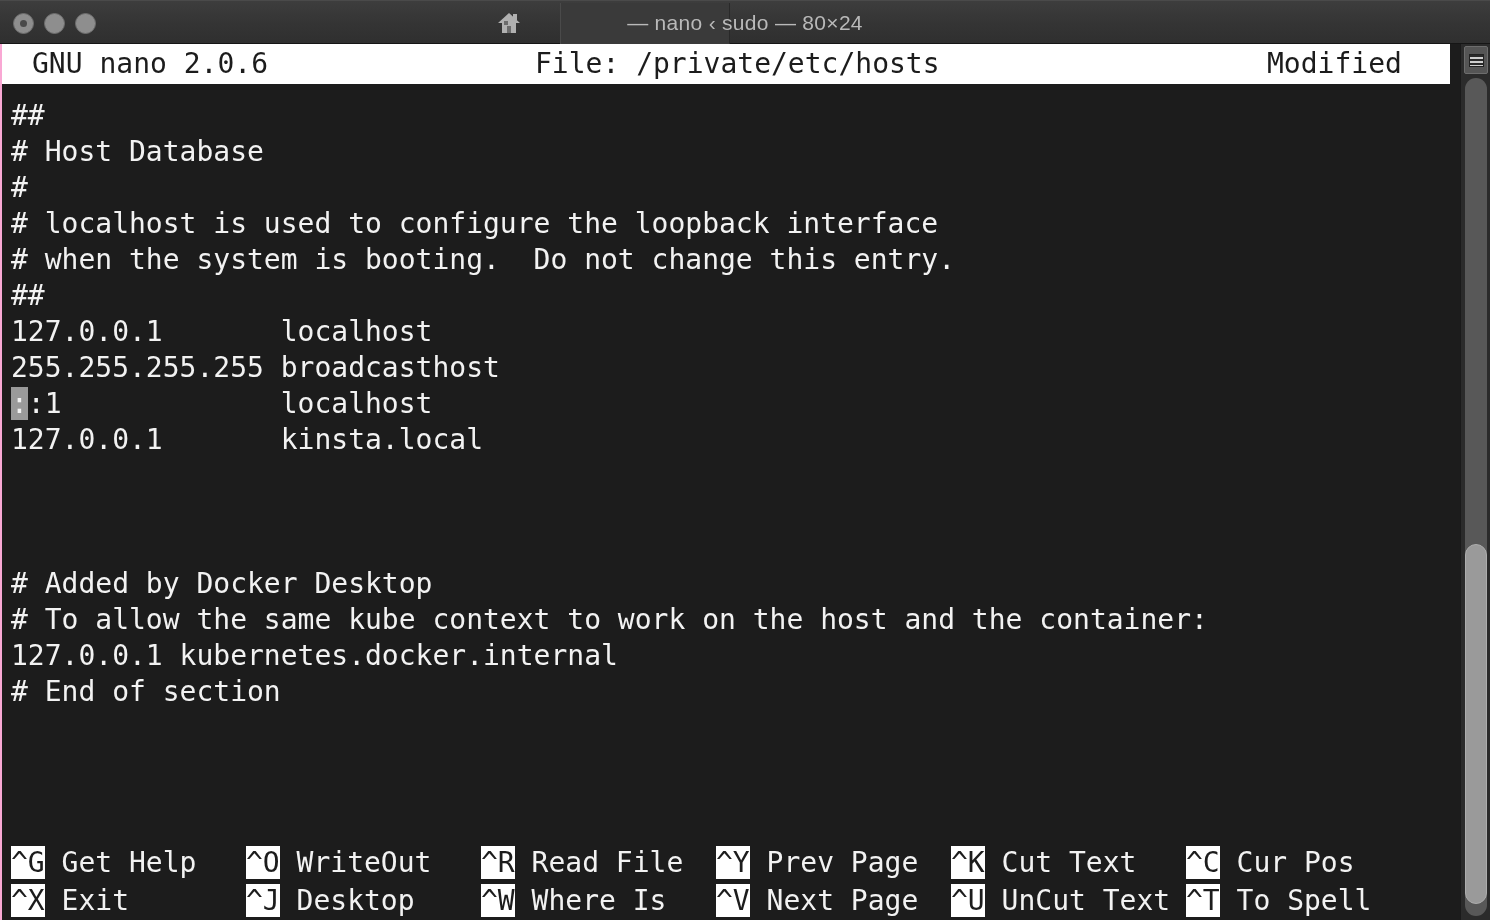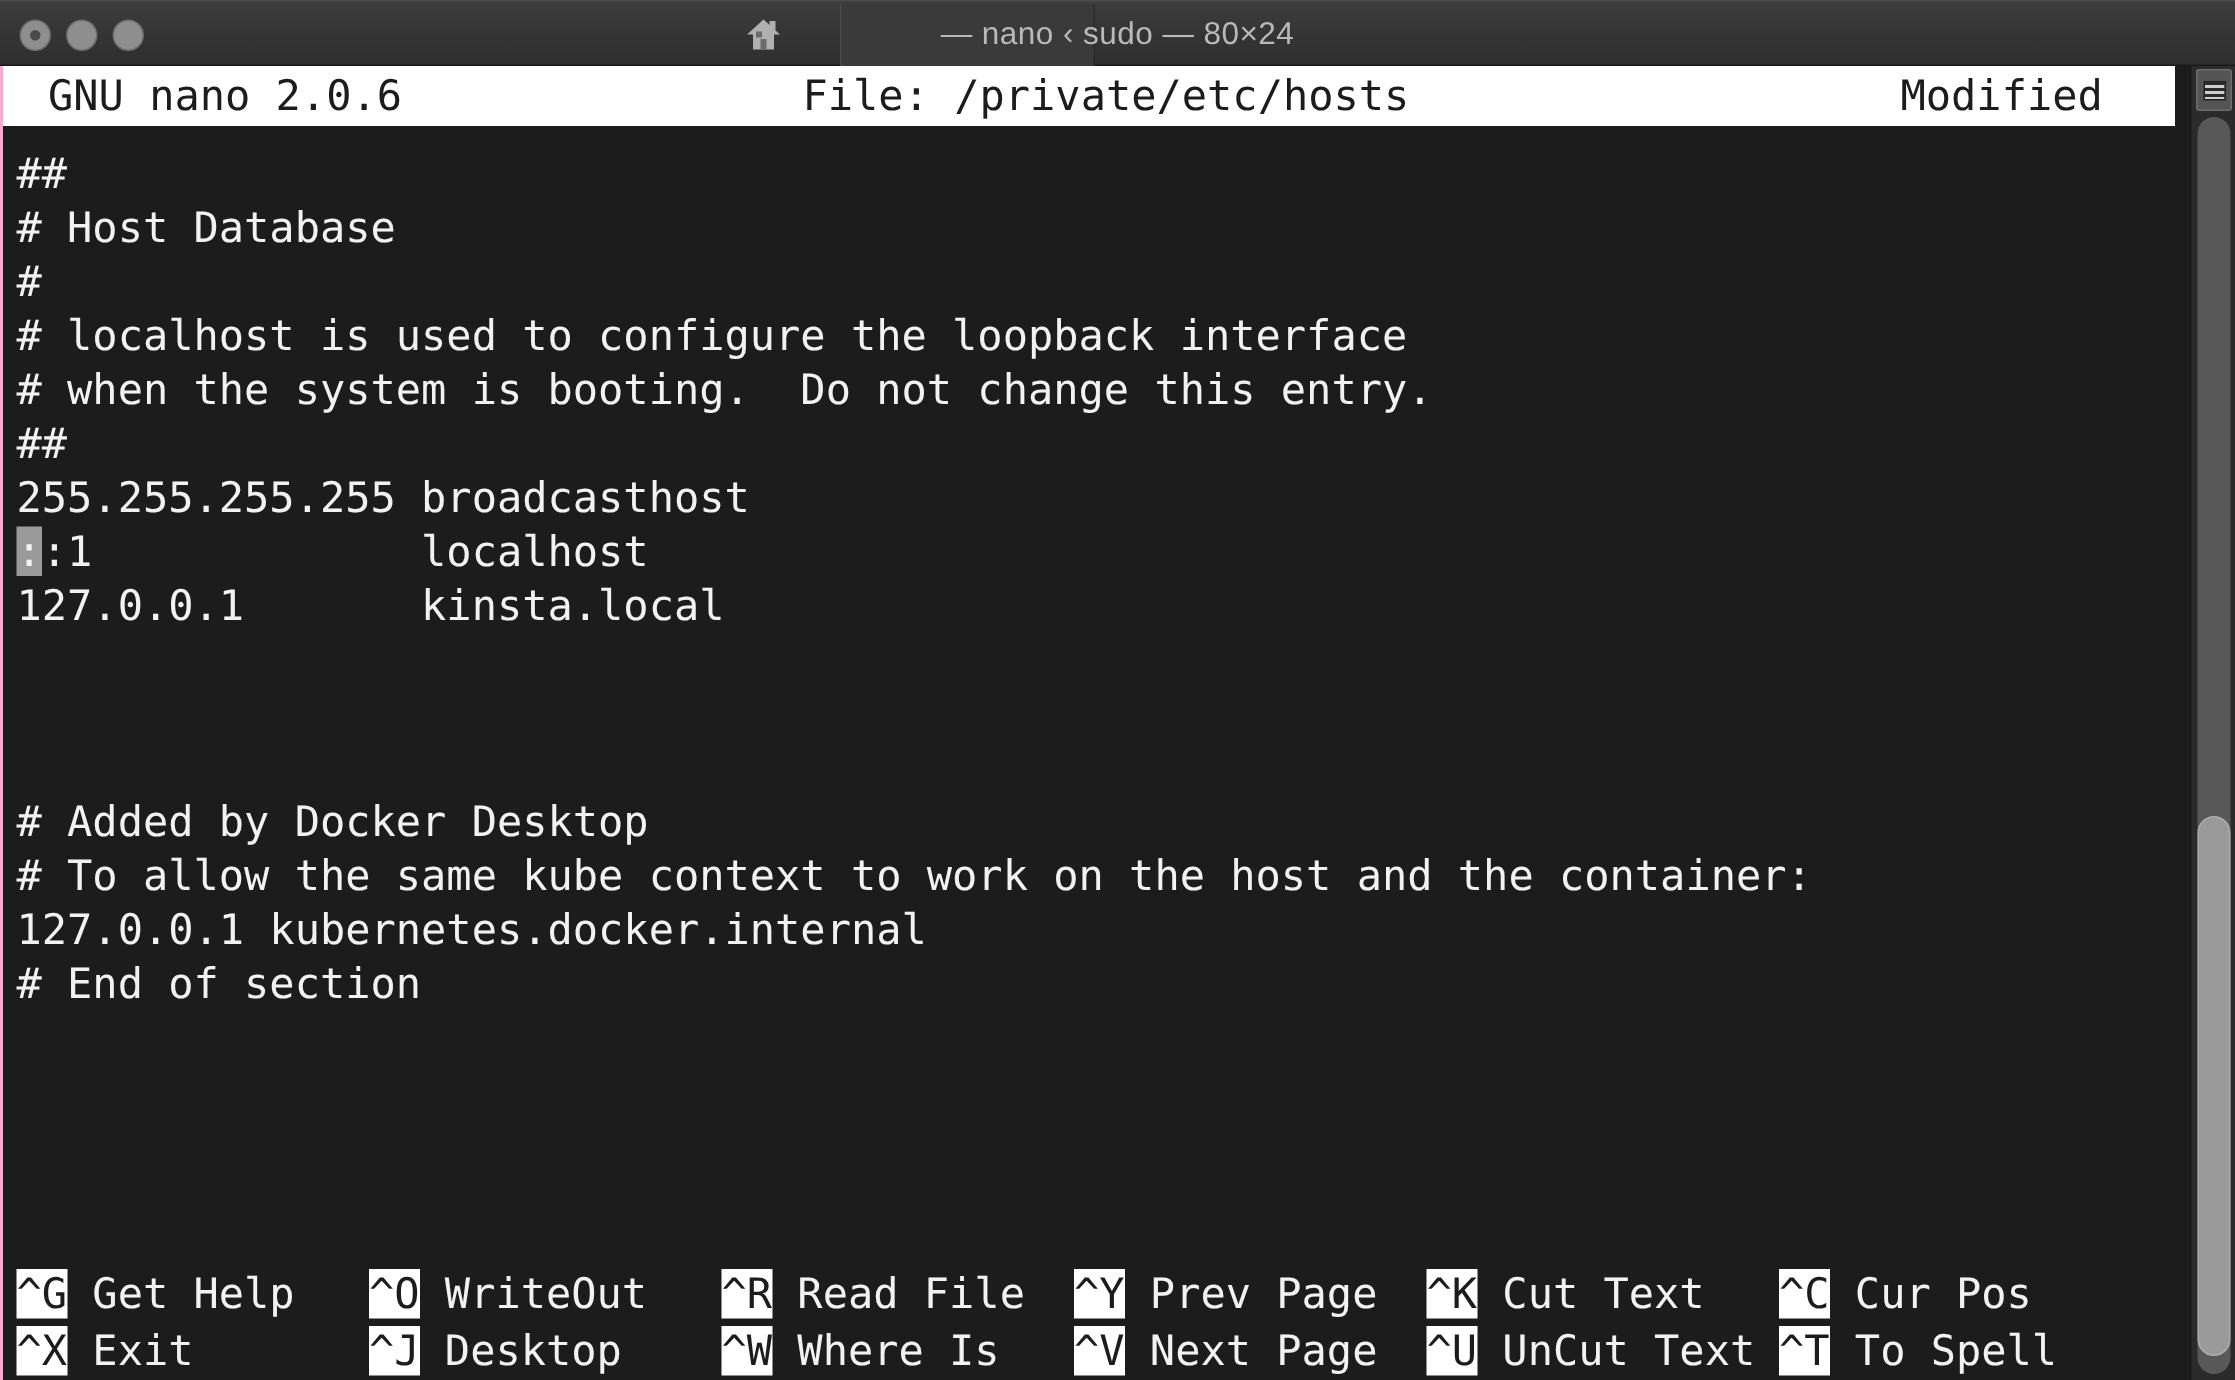--- a/index.html
+++ b/index.html
@@ -222,20 +222,21 @@
       <span class="cell" style="left:1265px;">Modified</span>
     </div>
 
     <div class="edit-area">
       <div class="line">##</div>
       <div class="line"># Host Database</div>
       <div class="line">#</div>
       <div class="line"># localhost is used to configure the loopback interface</div>
       <div class="line"># when the system is booting.  Do not change this entry.</div>
       <div class="line">##</div>
+      <div class="line">127.0.0.1       localhost</div>
       <div class="line">255.255.255.255 broadcasthost</div>
       <div class="line"><span class="cursor">:</span><span>:1             localhost</span></div>
       <div class="line">127.0.0.1       kinsta.local</div>
       <div class="line">&nbsp;</div>
       <div class="line">&nbsp;</div>
       <div class="line">&nbsp;</div>
       <div class="line"># Added by Docker Desktop</div>
       <div class="line"># To allow the same kube context to work on the host and the container:</div>
       <div class="line">127.0.0.1 kubernetes.docker.internal</div>
       <div class="line"># End of section</div>

